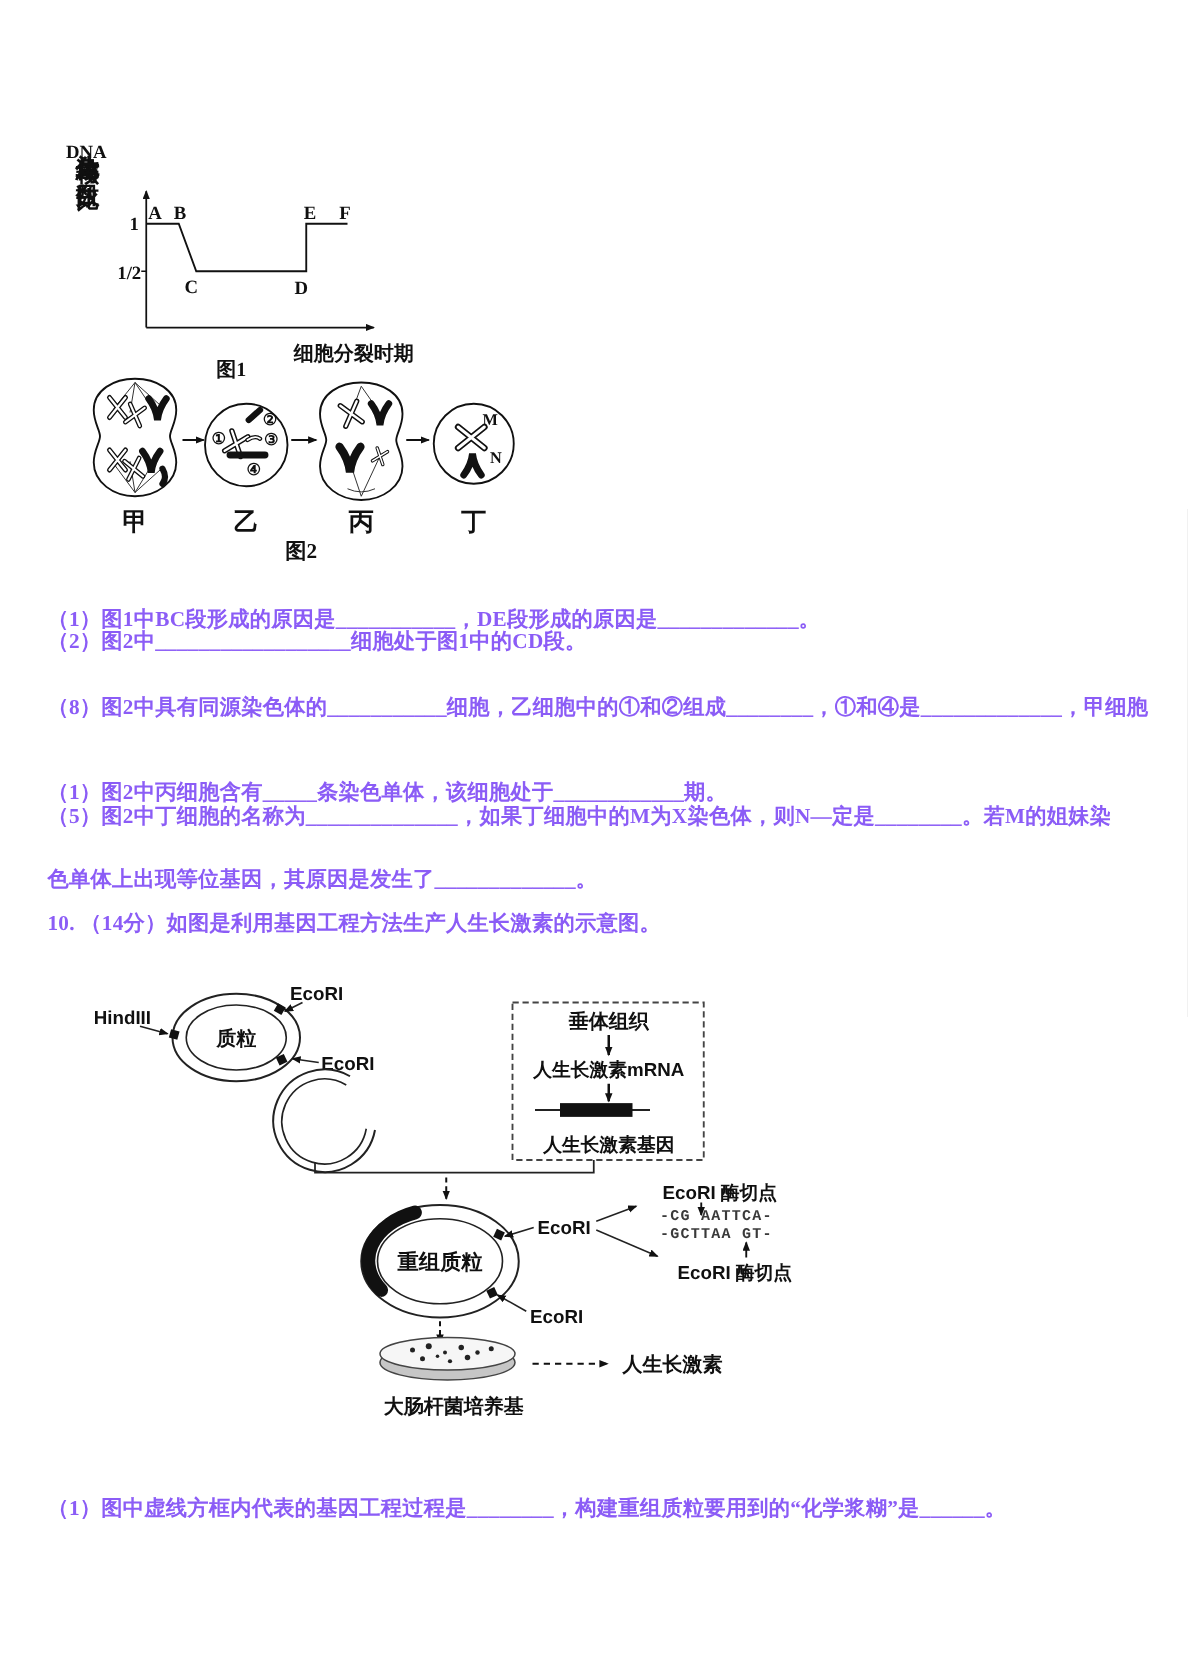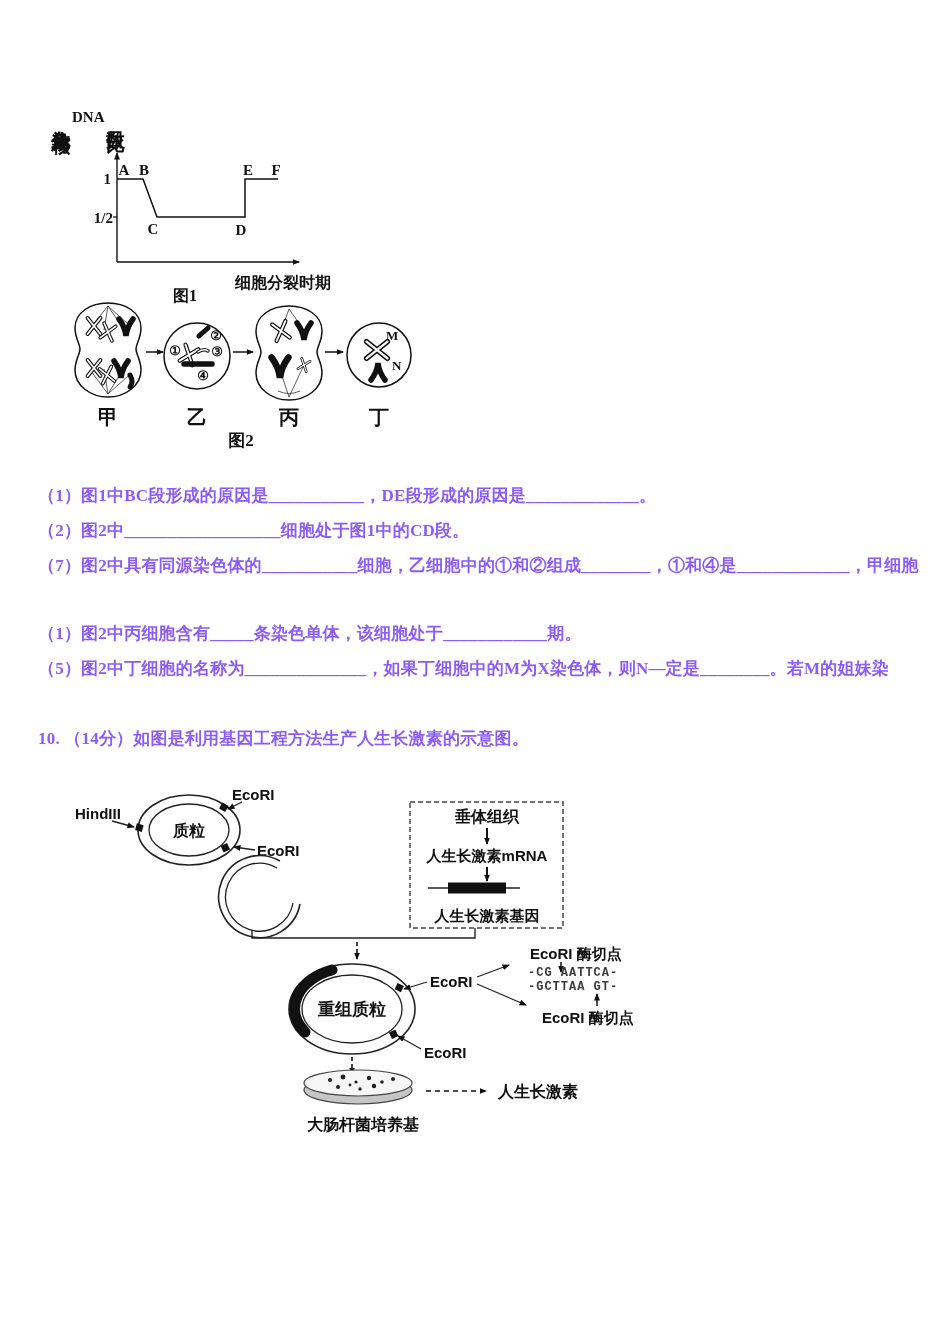--- a/index.html
+++ b/index.html
@@ -8,21 +8,21 @@
     background:#ffffff; overflow:hidden;
     font-family:"Liberation Serif","DejaVu Serif",serif; color:#111;
   }
   .tline{
     position:absolute; left:38px; width:900px;
     font-size:17px; font-weight:600; line-height:22px;
     white-space:nowrap; letter-spacing:0.2px; color:#8b5cf6;
   }
   .ylabel{
     position:absolute; left:50px; top:108px; width:38px;
-    display:flex; flex-direction:row; align-items:center;
+    display:flex; flex-direction:column; align-items:center;
     font-weight:700; color:#101010;
   }
   .ylabel .vtext{
     writing-mode:vertical-rl; text-orientation:upright;
     font-size:19px; line-height:22px; letter-spacing:1px;
   }
   .ylabel .htext{ font-size:15px; letter-spacing:0px; padding:1px 0; }
   svg text{ fill:#101010; }
   svg .cn{ font-family:"Liberation Sans","DejaVu Sans",sans-serif; font-weight:600; }
   svg .serif{ font-family:"Liberation Serif","DejaVu Serif",serif; font-weight:700; }
@@ -134,24 +134,25 @@
       <text class="serif" x="332" y="72" font-size="13">N</text>
     </g>
     <text class="serif" x="48" y="126" font-size="20" text-anchor="middle">甲</text>
     <text class="serif" x="137" y="126" font-size="20" text-anchor="middle">乙</text>
     <text class="serif" x="229" y="126" font-size="20" text-anchor="middle">丙</text>
     <text class="serif" x="319" y="126" font-size="20" text-anchor="middle">丁</text>
     <text class="serif" x="181" y="148" font-size="17" text-anchor="middle">图2</text>
   </svg>
 
   <div class="tline" style="top:485px;">（1）图1中BC段形成的原因是___________，DE段形成的原因是_____________。</div>
-  <div class="tline" style="top:520px;">（2）图2中__________________细胞处于图1中的CD段。</div>
-  <div class="tline" style="top:555px;">（7）图2中具有同源染色体的___________细胞，乙细胞中的①和②组成________，①和④是_____________，甲细胞</div>
+  <div class="tline" style="top:502px;">（2）图2中__________________细胞处于图1中的CD段。</div>
+  <div class="tline" style="top:555px;">（8）图2中具有同源染色体的___________细胞，乙细胞中的①和②组成________，①和④是_____________，甲细胞</div>
   <div class="tline" style="top:623px;">（1）图2中丙细胞含有_____条染色单体，该细胞处于____________期。</div>
-  <div class="tline" style="top:658px;">（5）图2中丁细胞的名称为______________，如果丁细胞中的M为X染色体，则N—定是________。若M的姐妹染</div>
+  <div class="tline" style="top:642px;">（5）图2中丁细胞的名称为______________，如果丁细胞中的M为X染色体，则N—定是________。若M的姐妹染</div>
+  <div class="tline" style="top:693px;">色单体上出现等位基因，其原因是发生了_____________。</div>
   <div class="tline" style="top:728px;">10. （14分）如图是利用基因工程方法生产人生长激素的示意图。</div>
 
   <svg class="fig" style="left:60px;top:780px;" width="640" height="380" viewBox="0 0 640 380">
 
     <g>
       <ellipse cx="129" cy="50" rx="51" ry="35" fill="#fff" stroke="#222" stroke-width="1.6"></ellipse>
       <ellipse cx="129" cy="50" rx="40" ry="26" fill="#fff" stroke="#222" stroke-width="1.3"></ellipse>
       <rect x="76" y="44" width="7" height="7" fill="#111" transform="rotate(15 79 47)"></rect>
       <rect x="160" y="24" width="7" height="7" fill="#111" transform="rotate(30 164 28)"></rect>
       <rect x="162" y="64" width="7" height="7" fill="#111" transform="rotate(-25 166 68)"></rect>
@@ -224,14 +225,15 @@
           <circle cx="300" cy="309" r="1.7"></circle>
         <circle cx="314" cy="306" r="2.2"></circle>
           <circle cx="290" cy="305" r="1.4"></circle>
       </g>
     </g>
     <text class="cn" x="247" y="350" font-size="16">大肠杆菌培养基</text>
     <line x1="366" y1="311" x2="426" y2="311" stroke="#111" stroke-width="1.6" stroke-dasharray="5 4" marker-end="url(#arrowB)"></line>
     <text class="cn" x="438" y="317" font-size="16">人生长激素</text>
   </svg>
 
+  <div class="tline" style="top:1196px;">（1）图中虚线方框内代表的基因工程过程是________，构建重组质粒要用到的“化学浆糊”是______。</div>
 
 </div>
 
 </body></html>

